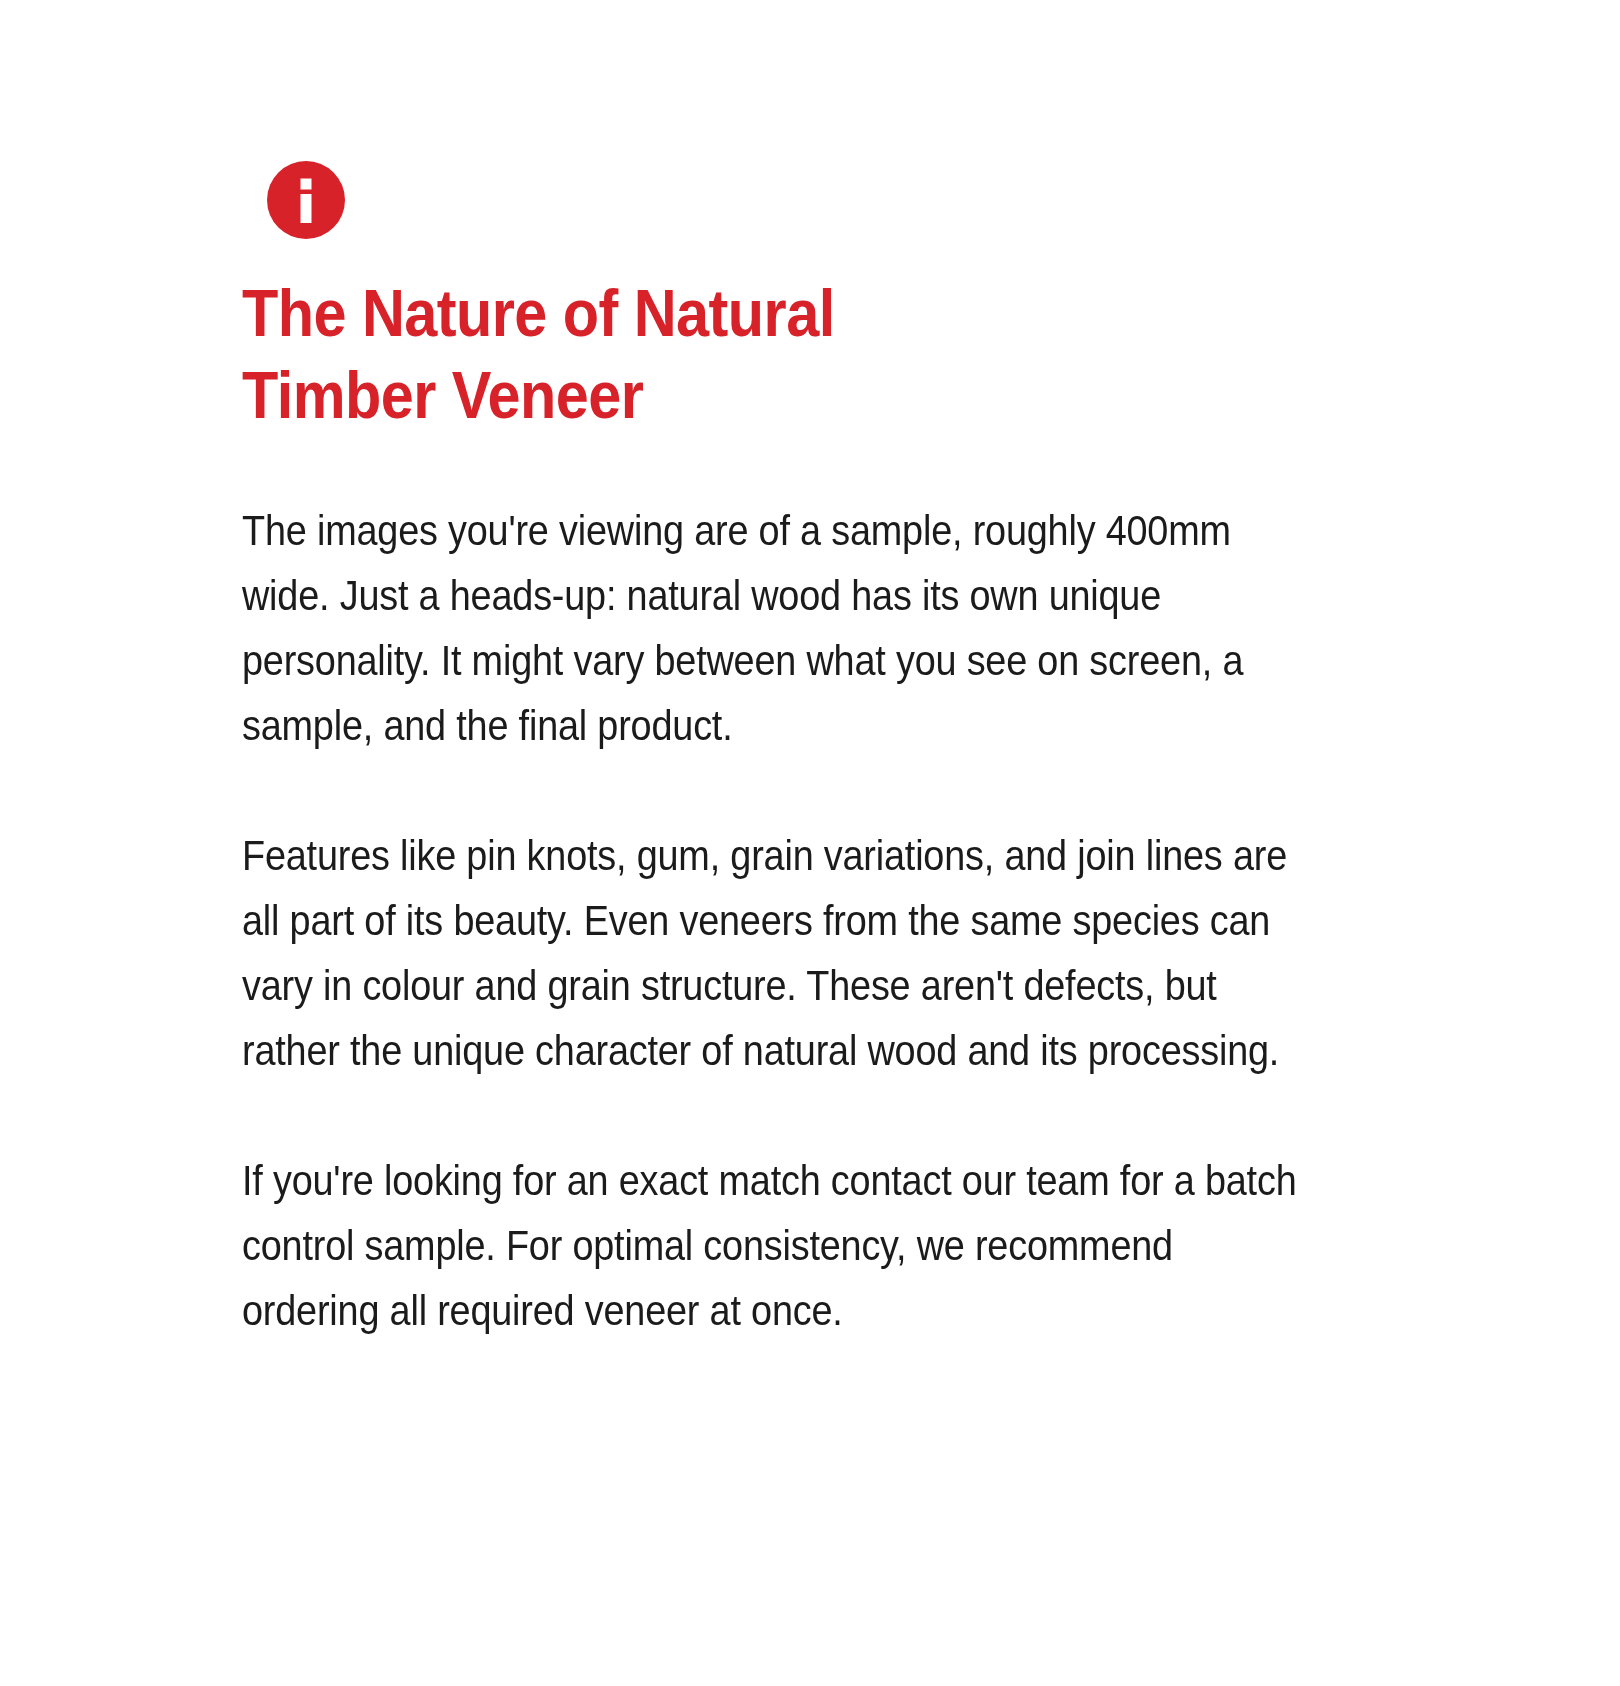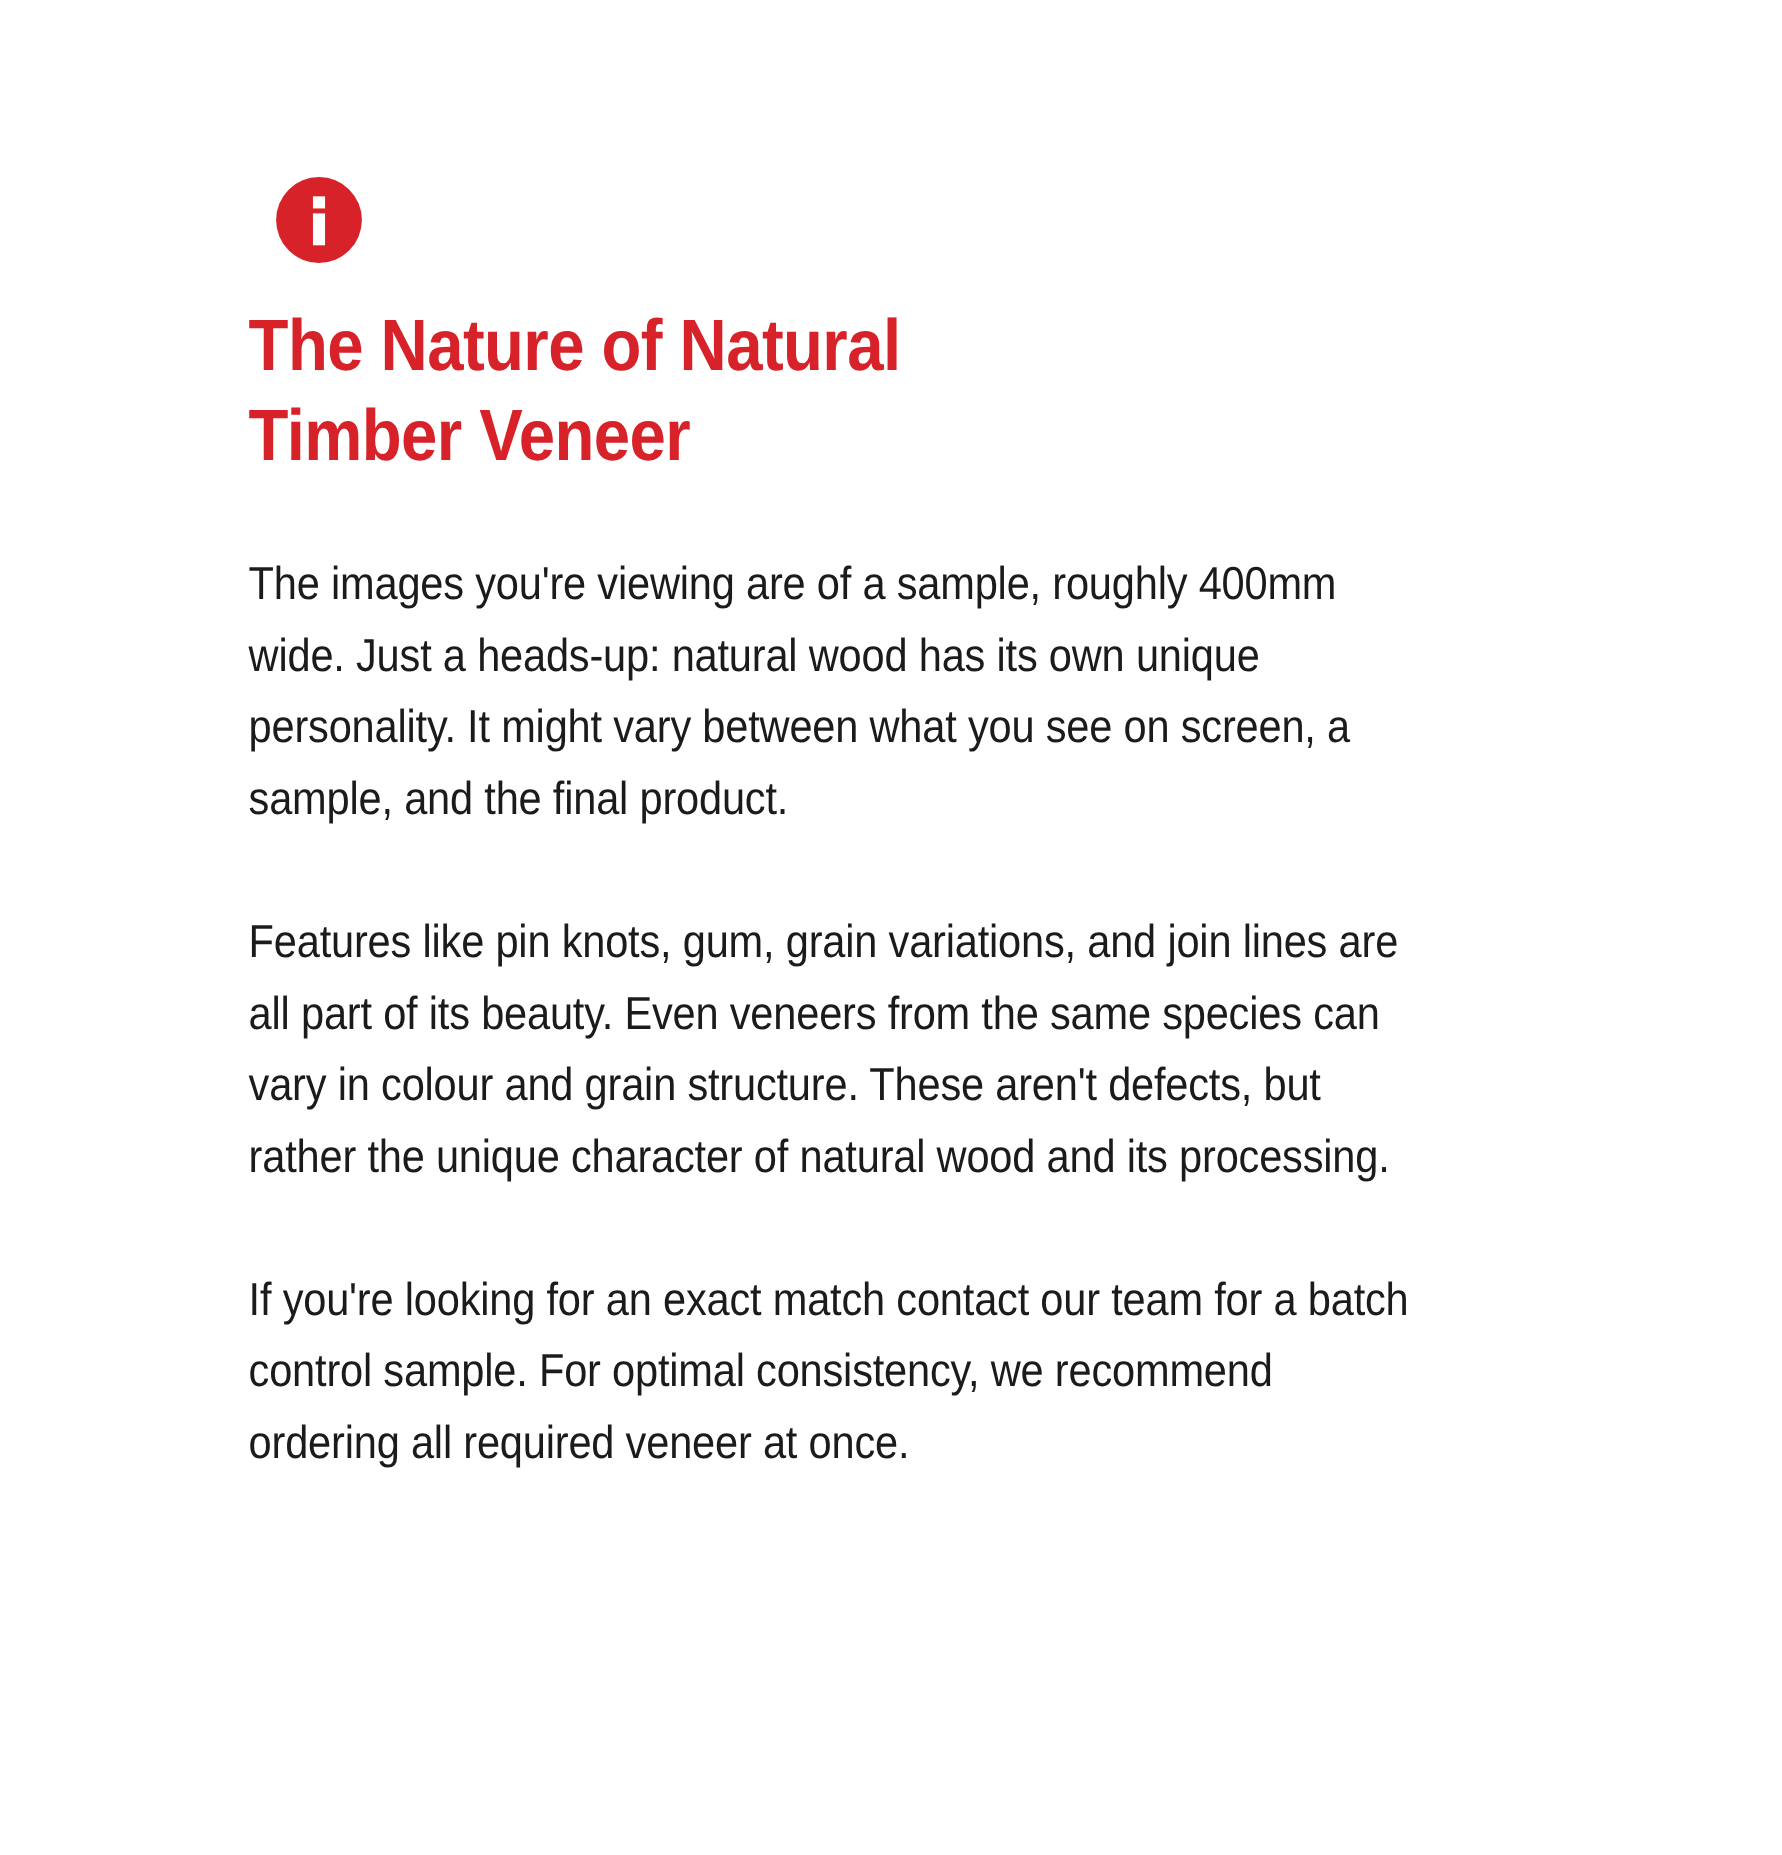--- a/index.html
+++ b/index.html
@@ -18,21 +18,21 @@
 
   .page {
     position: relative;
     width: 1620px;
     height: 1686px;
     background: #ffffff;
   }
 
   .content {
     position: absolute;
-    left: 226px;
+    left: 242px;
     top: 160px;
     width: 1060px;
   }
 
   
   .icon-wrap {
     width: 80px;
     height: 80px;
     margin-left: 24px;
     margin-bottom: 32px;

